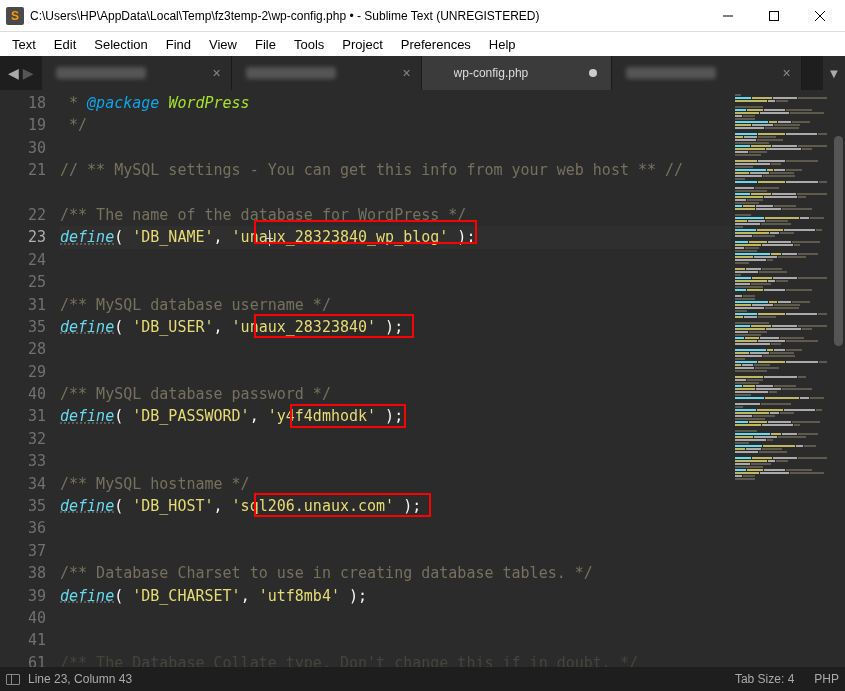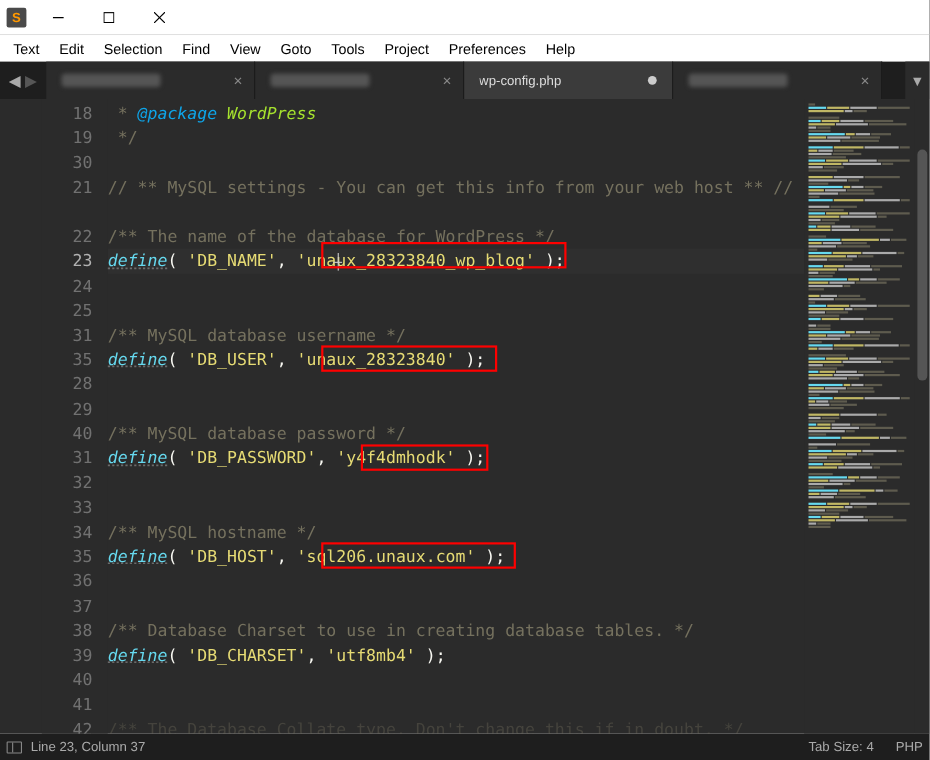--- a/index.html
+++ b/index.html
@@ -70,21 +70,21 @@
   background: #2b2b2b;
   display: flex;
   align-items: center;
   padding: 0 10px 0 14px;
   color: #aaa;
   font-size: 12px;
   position: relative;
   border-right: 1px solid #1a1a1a;
 }
 .tab.active { background: #3b3b3b; color: #ddd; }
-.tab .label { flex: 1; white-space: nowrap; overflow: hidden; }
+.tab .label { flex: 1; white-space: nowrap; overflow: hidden; margin-left: 18px; }
 .tab .blur { width: 90px; height: 12px; background: #555; border-radius: 3px; filter: blur(2px); }
 .tab .dot { width: 8px; height: 8px; border-radius: 50%; background: #ccc; margin-right: 4px; }
 .tab .x { color: #888; font-size: 14px; margin-left: auto; }
 .dropdown-tab {
   width: 22px; height: 100%; background: #2b2b2b;
   display: flex; align-items: center; justify-content: center; color: #aaa;
 }
 
 .editor {
   flex: 1;
@@ -93,21 +93,20 @@
   overflow: hidden;
   position: relative;
 }
 .body-area {
   flex: 1;
   display: flex;
   overflow: hidden;
   font-family: "Consolas", monospace;
   font-size: 15px;
   line-height: 22.4px;
-  padding-left: 38px;
 }
 .gutter {
   width: 60px;
   background: #2b2b2b;
   color: #717171;
   text-align: right;
   padding-right: 14px;
   padding-top: 2px;
   user-select: none;
 }
@@ -202,20 +201,21 @@
   content:''; position:absolute; left:4px; top:0; width:1px; height:100%; background:#888;
 }
 .statusbar .spacer { flex: 1; }
 .statusbar .seg { margin-right: 20px; }
 </style>
 </head>
 <body>
 
 <div class="titlebar">
   <div class="app-icon">S</div>
+  <div class="title">C:\Users\HP\AppData\Local\Temp\fz3temp-2\wp-config.php • - Sublime Text (UNREGISTERED)</div>
   <div class="winbtn">
       <svg width="10" height="10">
         <line x1="0" y1="5" x2="10" y2="5" stroke="currentColor" stroke-width="1"></line>
       </svg>
     </div>
   <div class="winbtn">
       <svg width="10" height="10">
         <rect x="0.5" y="0.5" width="9" height="9" fill="none" stroke="currentColor" stroke-width="1"></rect>
       </svg>
     </div>
@@ -226,21 +226,21 @@
       </svg>
     </div>
 </div>
 
 <div class="menubar" id="menubar">
     <div class="menu-item">Text</div>
     <div class="menu-item">Edit</div>
     <div class="menu-item">Selection</div>
     <div class="menu-item">Find</div>
     <div class="menu-item">View</div>
-    <div class="menu-item">Goto</div>
+    <div class="menu-item">File</div>
     <div class="menu-item">Tools</div>
     <div class="menu-item">Project</div>
     <div class="menu-item">Preferences</div>
     <div class="menu-item">Help</div>
   </div>
 
 <div class="tabstrip">
   <div class="navarrows">
     <span>◀</span>
     <span style="opacity:0.4">▶</span>
@@ -287,21 +287,21 @@
         <div class="ln">32</div>
         <div class="ln">33</div>
         <div class="ln">34</div>
         <div class="ln">35</div>
         <div class="ln">36</div>
         <div class="ln">37</div>
         <div class="ln">38</div>
         <div class="ln">39</div>
         <div class="ln">40</div>
         <div class="ln">41</div>
-        <div class="ln">42</div>
+        <div class="ln">61</div>
       </div>
     <div class="code" id="code"><div class="row"><span class="c-comment"> * <span class="c-tag">@package</span> <span class="c-pkg">WordPress</span></span></div><div class="row"><span class="c-comment"> */</span></div><div class="row"></div><div class="row" style="height: 44.8px; white-space: pre-wrap; word-break: break-word; max-width: 640px;"><span class="c-comment">// ** MySQL settings - You can get this info from your web host ** //</span></div><div class="row"><span class="c-comment">/** The name of the database for WordPress */</span></div><div class="row hl" style="position: relative;"><span class="c-keyword underline">define</span><span class="c-punct">( </span><span class="c-string">'DB_NAME'</span><span class="c-punct">, </span><span class="c-string">'unaux_28323840_wp_blog'</span><span class="c-punct"> );</span><span class="cursor" style="left: 205px;"></span></div><div class="row"></div><div class="row"></div><div class="row"><span class="c-comment">/** MySQL database username */</span></div><div class="row"><span class="c-keyword underline">define</span><span class="c-punct">( </span><span class="c-string">'DB_USER'</span><span class="c-punct">, </span><span class="c-string">'unaux_28323840'</span><span class="c-punct"> );</span></div><div class="row"></div><div class="row"></div><div class="row"><span class="c-comment">/** MySQL database password */</span></div><div class="row"><span class="c-keyword underline">define</span><span class="c-punct">( </span><span class="c-string">'DB_PASSWORD'</span><span class="c-punct">, </span><span class="c-string">'y4f4dmhodk'</span><span class="c-punct"> );</span></div><div class="row"></div><div class="row"></div><div class="row"><span class="c-comment">/** MySQL hostname */</span></div><div class="row"><span class="c-keyword underline">define</span><span class="c-punct">( </span><span class="c-string">'DB_HOST'</span><span class="c-punct">, </span><span class="c-string">'sql206.unaux.com'</span><span class="c-punct"> );</span></div><div class="row"></div><div class="row"></div><div class="row"><span class="c-comment">/** Database Charset to use in creating database tables. */</span></div><div class="row"><span class="c-keyword underline">define</span><span class="c-punct">( </span><span class="c-string">'DB_CHARSET'</span><span class="c-punct">, </span><span class="c-string">'utf8mb4'</span><span class="c-punct"> );</span></div><div class="row"></div><div class="row"></div><div class="row" style="opacity: 0.35;"><span class="c-comment">/** The Database Collate type. Don't change this if in doubt. */</span></div><div class="redbox" style="left: 194px; width: 223px; top: 130.4px; height: 24px;"></div><div class="redbox" style="left: 194px; width: 160px; top: 224px; height: 24px;"></div><div class="redbox" style="left: 230px; width: 116px; top: 313.6px; height: 24px;"></div><div class="redbox" style="left: 194px; width: 177px; top: 403.2px; height: 24px;"></div></div>
   </div>
   <div class="minimap" id="minimap">
       <div class="mm-line">
         <div class="mm-seg mm-gray" style="width: 6px;"></div>
       </div>
       <div class="mm-line">
         <div class="mm-seg mm-blue" style="width: 19px;"></div>
         <div class="mm-seg mm-yellow" style="width: 24px;"></div>
@@ -833,17 +833,17 @@
       </div>
       <div class="mm-line"></div>
     </div>
   <div class="scrollbar">
     <div class="thumb"></div>
   </div>
 </div>
 
 <div class="statusbar">
   <div class="sb-icon"></div>
-  <div class="seg">Line 23, Column 37</div>
+  <div class="seg">Line 23, Column 43</div>
   <div class="spacer"></div>
   <div class="seg">Tab Size: 4</div>
   <div>PHP</div>
 </div>
 
 </body></html>

